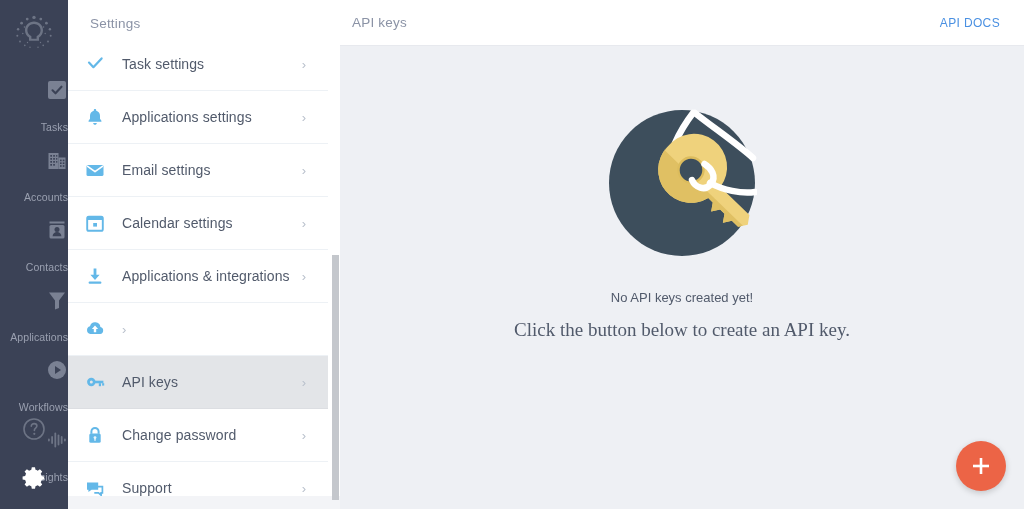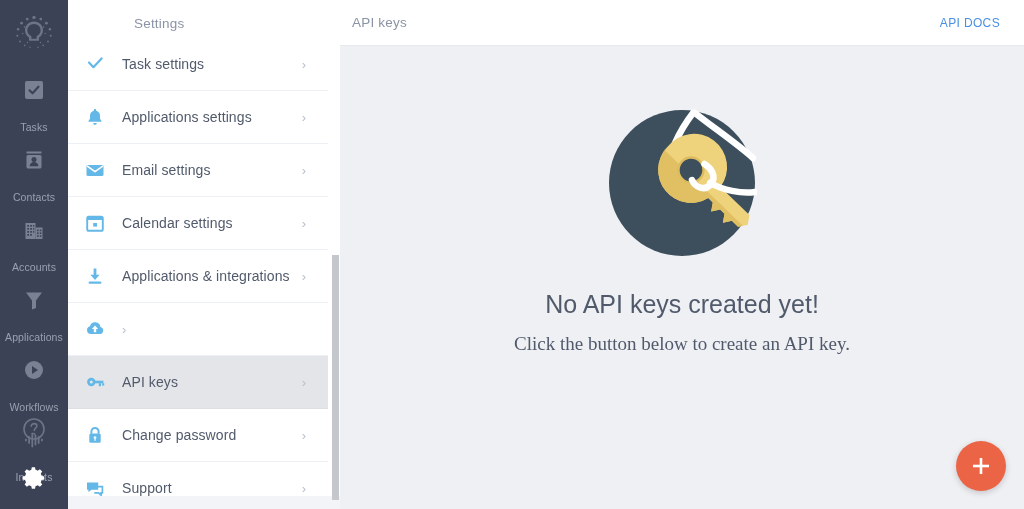--- a/index.html
+++ b/index.html
@@ -18,21 +18,21 @@
     display:flex; flex-direction:column; align-items:center;
     position:relative;
   }
   .rail-logo {
     margin-top:8px; width:68px; height:48px;
     display:flex; align-items:center; justify-content:center;
   }
   .rail-items { margin-top:14px; width:68px; }
   .rail-item {
     width:68px; height:70px;
-    display:flex; flex-direction:column; align-items:center; justify-content:center;
+    display:flex; flex-direction:column; align-items:flex-end; justify-content:center;
     gap:19px; cursor:pointer;
   }
   .rail-item .ri-ico { height:26px; display:flex; align-items:center; justify-content:center; }
   .rail-item .ri-lbl {
     font-size:10.5px; color:#9aa0b0; letter-spacing:.1px; line-height:1;
     white-space:nowrap;
   }
   .rail-bottom {
     position:absolute; left:0; bottom:0; width:68px;
     display:flex; flex-direction:column; align-items:center;
@@ -41,21 +41,21 @@
 
   
   .settings {
     width:272px; flex:0 0 272px; height:509px;
     background:#ffffff; position:relative; overflow:hidden;
     box-shadow:1px 0 0 rgba(0,0,0,.05);
   }
   .settings-head {
     height:46px; display:flex; align-items:center;
     padding-left:22px;
-    background:#fff; position:relative; z-index:3;margin-left:44px;
+    background:#fff; position:relative; z-index:3;
   }
   .settings-head-title {
     font-size:13.5px; color:#8b93a6; letter-spacing:.2px;
   }
   .settings-list {
     position:absolute; top:46px; left:0; width:260px; bottom:13px;
     overflow:hidden; background:#fff;
   }
   .settings-inner { position:relative; margin-top:-8px; }
   .srow {
@@ -96,21 +96,21 @@
   .main-title { font-size:13.5px; color:#8b93a6; letter-spacing:.2px; }
   .api-docs {
     font-size:12px; color:#4a90e2; letter-spacing:.35px; cursor:pointer;
   }
   .empty {
     position:absolute; left:0; right:0; top:46px; bottom:0;
     display:flex; flex-direction:column; align-items:center;
     padding-top:62px;
   }
   .empty-line1 {
-    font-size:25px; color:#515a6b; font-weight:400; margin-top:28px;
+    font-size:13px; color:#515a6b; font-weight:400; margin-top:28px;
   }
   .empty-line2 {
     font-size:19px; color:#515a6b; font-weight:400; margin-top:14px;font-family:Liberation Serif, serif;
   }
   .fab {
     position:absolute; right:18px; bottom:18px;
     width:50px; height:50px; border-radius:50%;
     background:#ec6446; cursor:pointer;
     display:flex; align-items:center; justify-content:center;
     box-shadow:0 2px 6px rgba(0,0,0,.18);
@@ -160,32 +160,20 @@
               <rect x="2" y="2" width="18" height="18" rx="2" fill="#7a8193"></rect>
               <path d="M6.5 11.3l3 3 6-6.6" stroke="#3b4256" stroke-width="2.1" fill="none" stroke-linecap="round" stroke-linejoin="round"></path>
             </svg>
         </span>
         <span class="ri-lbl">Tasks</span>
       </div>
 
       <div class="rail-item">
         <span class="ri-ico">
           <svg width="22" height="22" viewBox="0 0 22 22">
-              <rect x="3.5" y="2.5" width="15" height="2" fill="#7a8193"></rect>
-              <rect x="3.5" y="6" width="15" height="13.5" rx="1.5" fill="#7a8193"></rect>
-              <circle cx="11" cy="10.6" r="2.5" fill="#3b4256"></circle>
-              <path d="M6.6 17.3c0-2.6 2-4.2 4.4-4.2s4.4 1.6 4.4 4.2z" fill="#3b4256"></path>
-            </svg>
-        </span>
-        <span class="ri-lbl">Contacts</span>
-      </div>
-
-      <div class="rail-item">
-        <span class="ri-ico">
-          <svg width="22" height="22" viewBox="0 0 22 22">
               <rect x="2.5" y="4" width="10" height="16" fill="#7a8193"></rect>
               <rect x="12.5" y="8.5" width="7" height="11.5" fill="#7a8193"></rect>
               <g fill="#3b4256">
                 <rect x="4.3" y="6" width="1.7" height="1.7"></rect>
                 <rect x="7.2" y="6" width="1.7" height="1.7"></rect>
                 <rect x="10.1" y="6" width="1.2" height="1.7"></rect>
                 <rect x="4.3" y="9" width="1.7" height="1.7"></rect>
                 <rect x="7.2" y="9" width="1.7" height="1.7"></rect>
                 <rect x="10.1" y="9" width="1.2" height="1.7"></rect>
                 <rect x="4.3" y="12" width="1.7" height="1.7"></rect>
@@ -201,20 +189,32 @@
                 <rect x="16.8" y="16.2" width="1.6" height="1.6"></rect>
               </g>
             </svg>
         </span>
         <span class="ri-lbl">Accounts</span>
       </div>
 
       <div class="rail-item">
         <span class="ri-ico">
           <svg width="22" height="22" viewBox="0 0 22 22">
+              <rect x="3.5" y="2.5" width="15" height="2" fill="#7a8193"></rect>
+              <rect x="3.5" y="6" width="15" height="13.5" rx="1.5" fill="#7a8193"></rect>
+              <circle cx="11" cy="10.6" r="2.5" fill="#3b4256"></circle>
+              <path d="M6.6 17.3c0-2.6 2-4.2 4.4-4.2s4.4 1.6 4.4 4.2z" fill="#3b4256"></path>
+            </svg>
+        </span>
+        <span class="ri-lbl">Contacts</span>
+      </div>
+
+      <div class="rail-item">
+        <span class="ri-ico">
+          <svg width="22" height="22" viewBox="0 0 22 22">
               <path d="M3 3.5h16l-6 8v7.5l-4 1.5v-9z" fill="#7a8193"></path>
             </svg>
         </span>
         <span class="ri-lbl">Applications</span>
       </div>
 
       <div class="rail-item">
         <span class="ri-ico">
           <svg width="22" height="22" viewBox="0 0 22 22">
               <circle cx="11" cy="11" r="9" fill="#7a8193"></circle>

